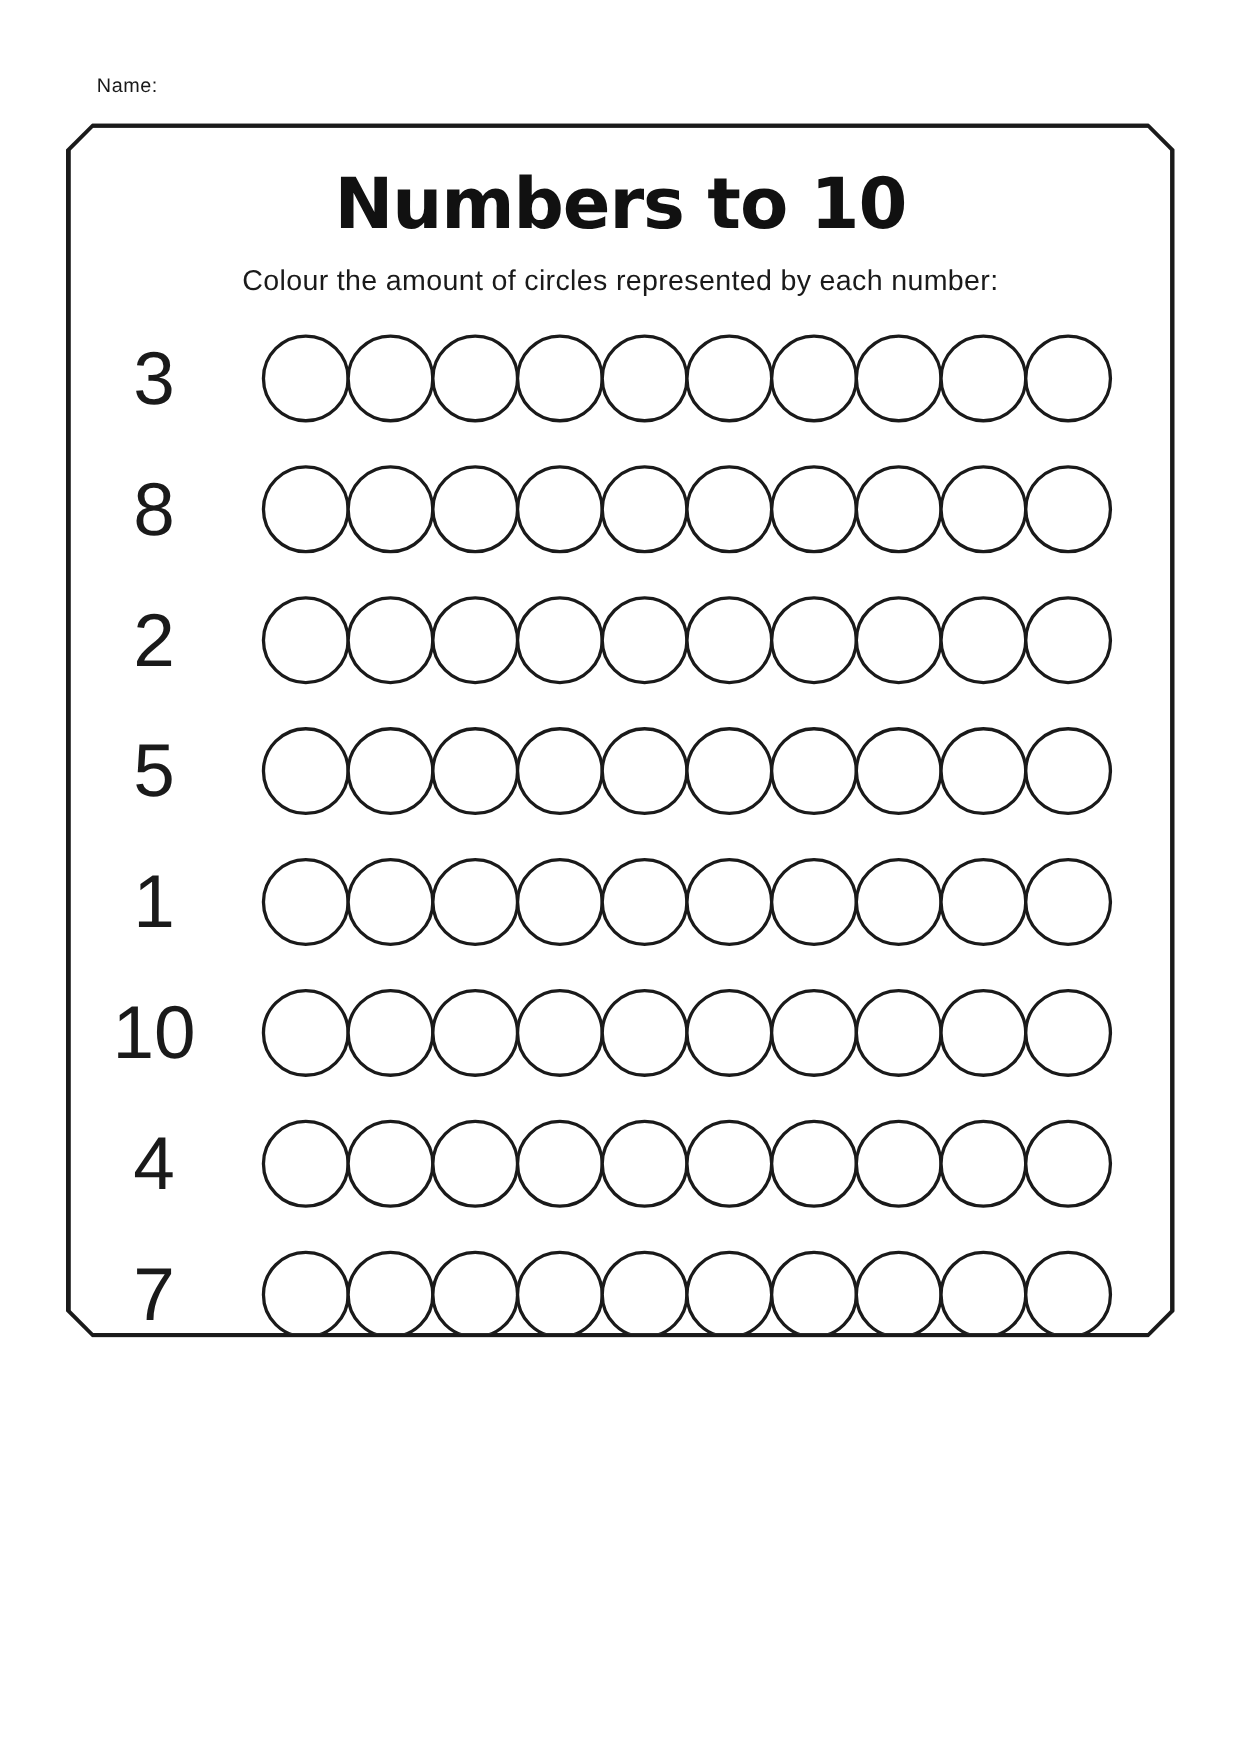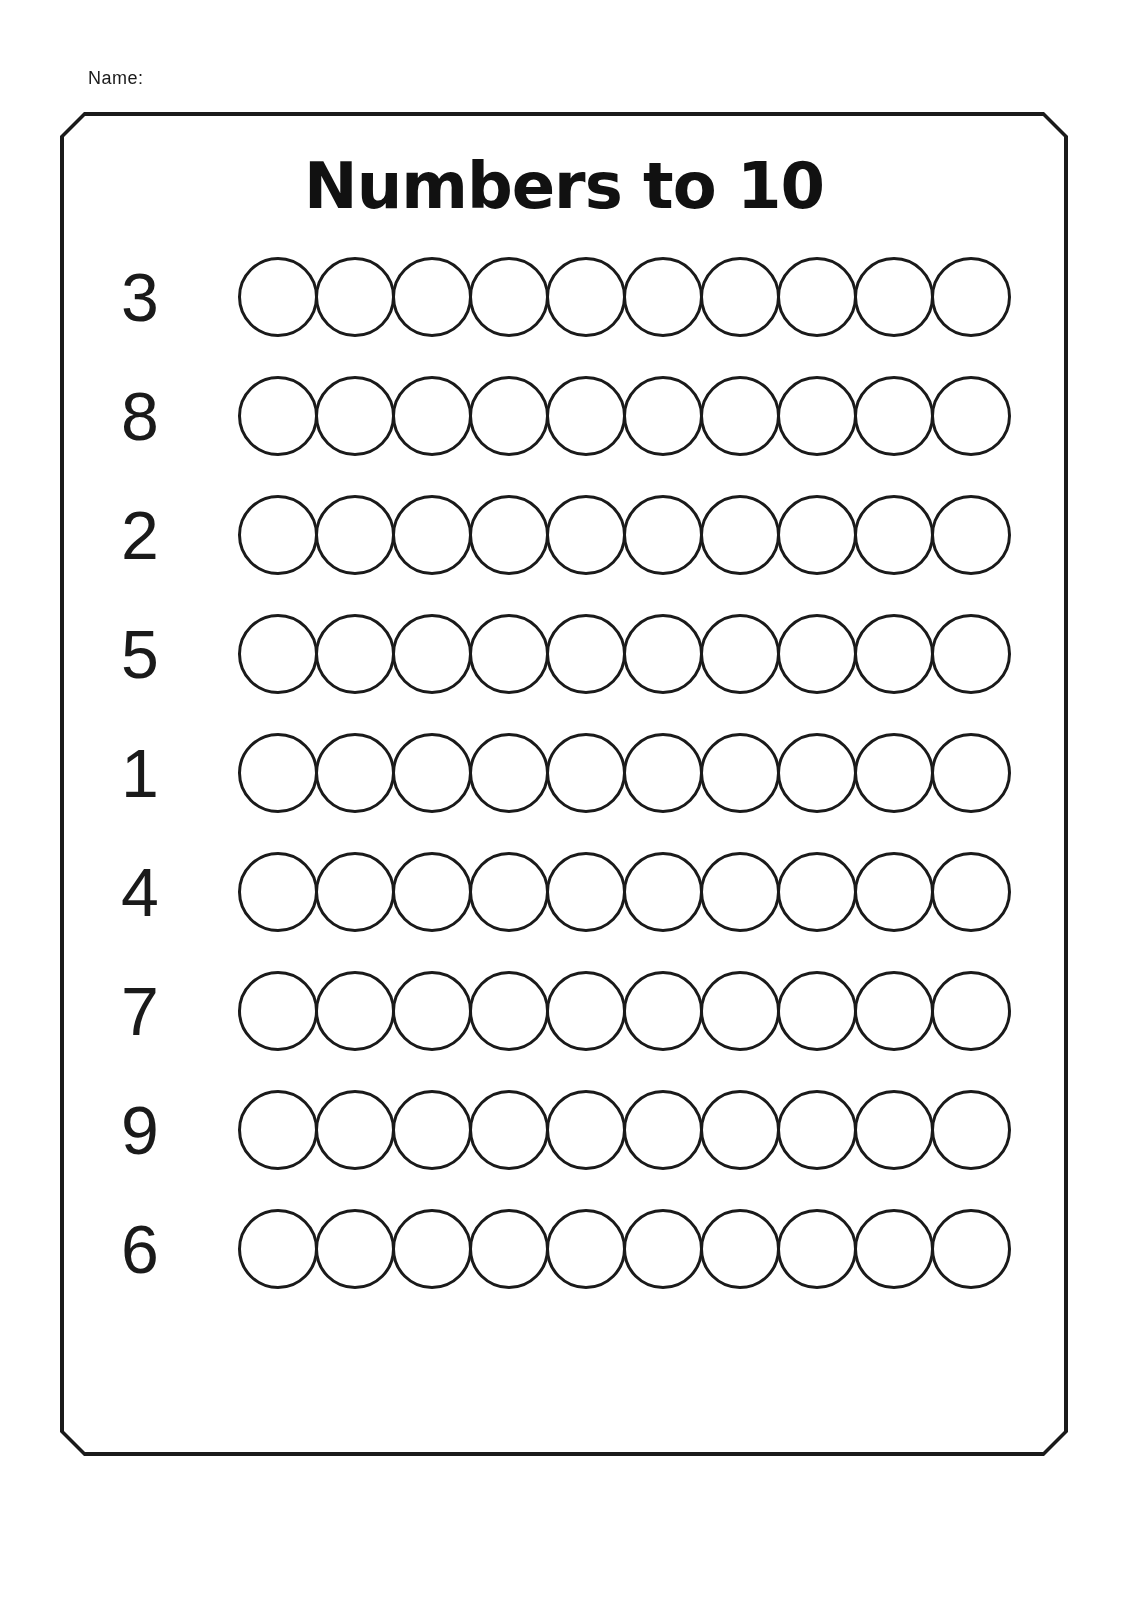--- a/index.html
+++ b/index.html
@@ -23,21 +23,21 @@
     font-weight: 400;
     letter-spacing: 0.5px;
     color: #1a1a1a;
   }
   
   .frame {
     position: absolute;
     left: 60px;
     top: 112px;
     width: 1008px;
-    height: 1344px;
+    height: 1104px;
     background: #1a1a1a;
     clip-path: polygon(
       24px 0, calc(100% - 24px) 0, 100% 24px,
       100% calc(100% - 24px), calc(100% - 24px) 100%,
       24px 100%, 0 calc(100% - 24px), 0 24px);
   }
   .frame-inner {
     position: absolute;
     left: 4px; top: 4px; right: 4px; bottom: 4px;
     background: #ffffff;
@@ -99,20 +99,21 @@
   .circle:last-child { margin-right: 0; }
 </style>
 </head>
 <body>
 
 <div class="name-label">Name:</div>
 
 <div class="frame">
   <div class="frame-inner">
     <h1 class="title">Numbers to 10</h1>
+    <p class="instructions">Colour the amount of circles represented by each number:</p>
     <div class="rows">
         <div class="row">
           <div class="row-number">3</div>
           <div class="circles">
             <span class="circle"></span>
             <span class="circle"></span>
             <span class="circle"></span>
             <span class="circle"></span>
             <span class="circle"></span>
             <span class="circle"></span>
@@ -162,20 +163,35 @@
             <span class="circle"></span>
             <span class="circle"></span>
             <span class="circle"></span>
             <span class="circle"></span>
             <span class="circle"></span>
             <span class="circle"></span>
           </div>
         </div>
         <div class="row">
           <div class="row-number">1</div>
+          <div class="circles">
+            <span class="circle"></span>
+            <span class="circle"></span>
+            <span class="circle"></span>
+            <span class="circle"></span>
+            <span class="circle"></span>
+            <span class="circle"></span>
+            <span class="circle"></span>
+            <span class="circle"></span>
+            <span class="circle"></span>
+            <span class="circle"></span>
+          </div>
+        </div>
+        <div class="row">
+          <div class="row-number">10</div>
           <div class="circles">
             <span class="circle"></span>
             <span class="circle"></span>
             <span class="circle"></span>
             <span class="circle"></span>
             <span class="circle"></span>
             <span class="circle"></span>
             <span class="circle"></span>
             <span class="circle"></span>
             <span class="circle"></span>

